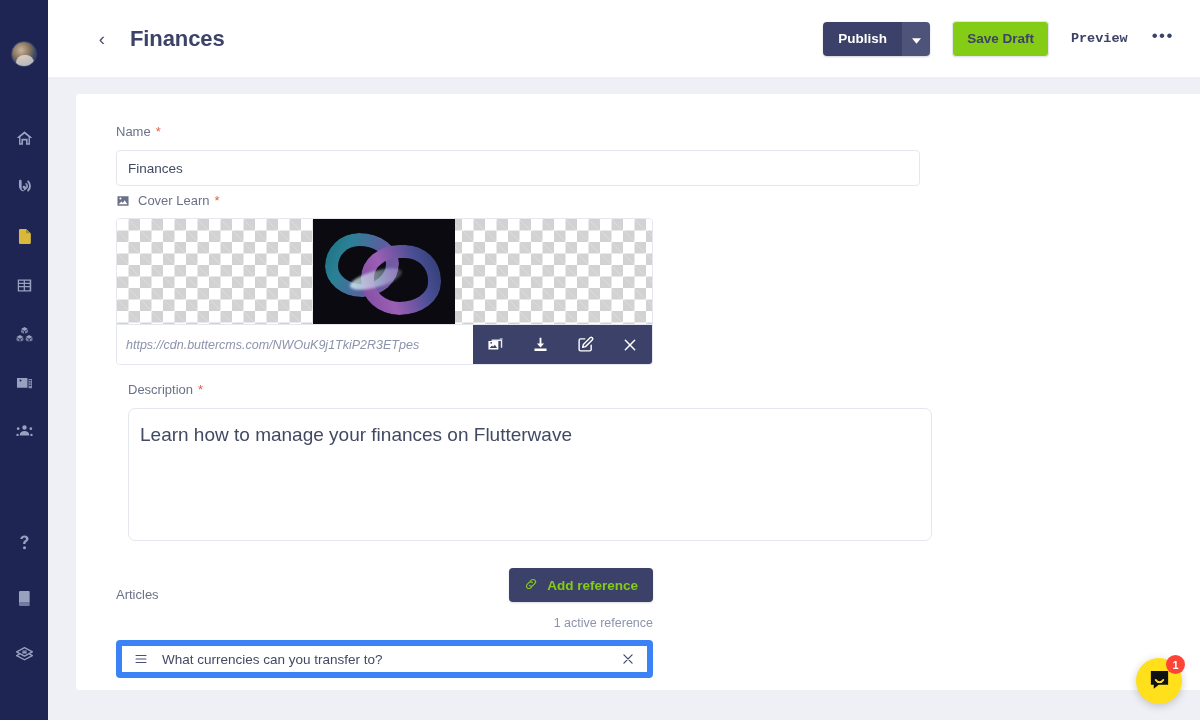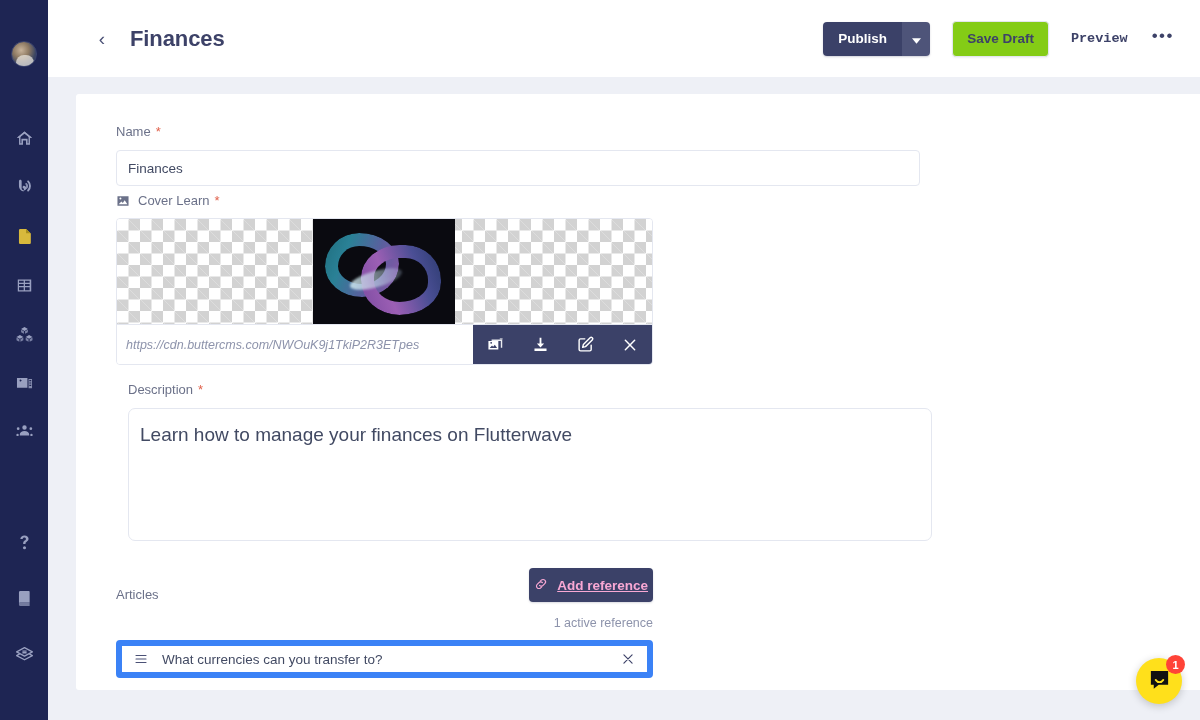--- a/index.html
+++ b/index.html
@@ -191,26 +191,25 @@
     font-size: 19px; color: #424a63; padding: 13px 11px;
     font-family: inherit; resize: none; outline: none; line-height: 1.35;
   }
 
   
   #articles-field { left: 40px; top: 468px; width: 537px; }
   #articles-row { display: flex; align-items: flex-end; height: 40px; }
   #articles-label { font-size: 13px; color: #6b7189; margin-top: 4px; }
   #add-reference-button {
     margin-left: auto; height: 34px;
-    background: #3b4168; color: #f9a8d4; border: none; border-radius: 4px;
-    font-size: 13.5px; font-weight: bold; padding: 0 5px;
+    background: #3b4168; color: #84cc16; border: none; border-radius: 4px;
+    font-size: 13.5px; font-weight: bold; padding: 0 15px;
     display: flex; align-items: center; gap: 9px;
     cursor: pointer; font-family: inherit;
     box-shadow: 0 1px 2px rgba(40,45,80,.18);
-    text-decoration: underline;
   }
   #active-reference-count {
     text-align: right; font-size: 12.5px; color: #8d93ab; margin-top: 14px;
   }
   .reference-item {
     margin-top: 10px; height: 38px; width: 537px;
     border: 6px solid #3b82f6; border-radius: 4px;
     display: flex; align-items: center; padding: 0 12px;
     background: #fff;
   }

